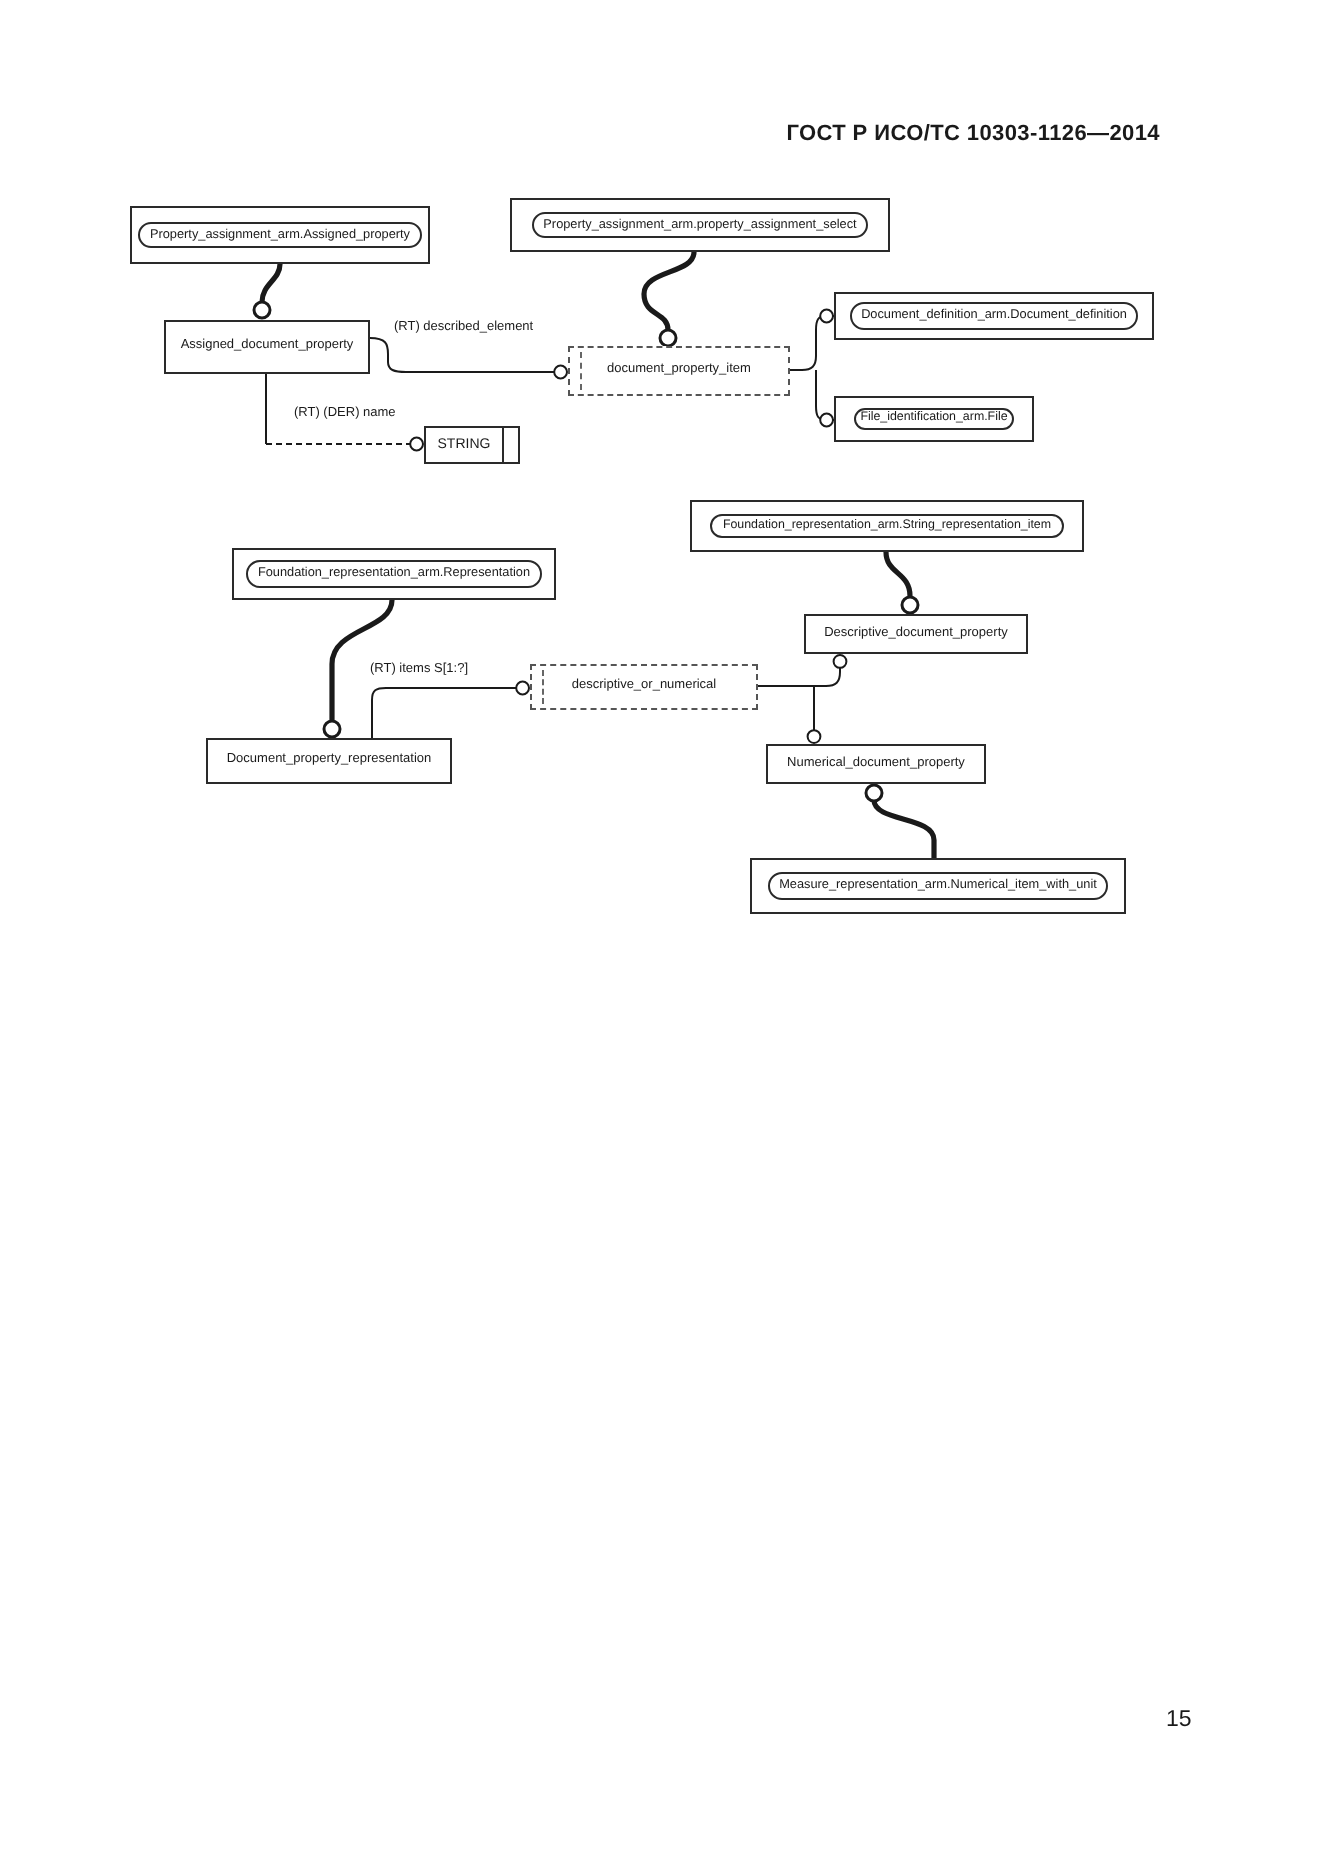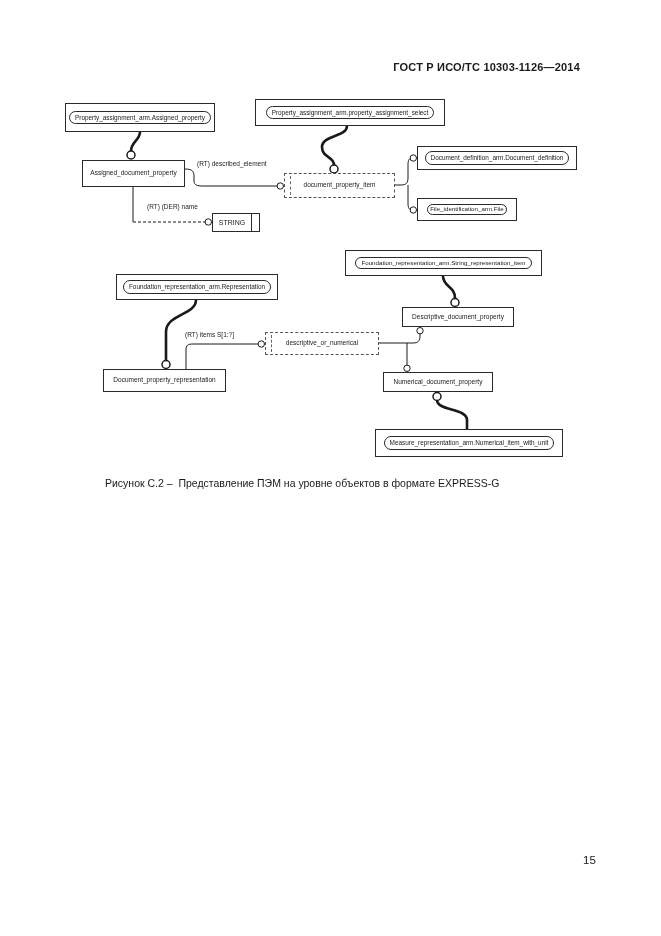--- a/index.html
+++ b/index.html
@@ -126,17 +126,16 @@
   <div class="node selectbox" style="left:265px;top:332px;width:114px;height:23px">descriptive_or_numerical</div>
 
   <div class="node simpletype" style="left:212px;top:213px;width:48px;height:19px">STRING</div>
 
   <div class="edge-label" style="left:197px;top:160px">(RT) described_element</div>
 
   <div class="edge-label" style="left:147px;top:203px">(RT) (DER) name</div>
 
   <div class="edge-label" style="left:185px;top:331px">(RT) items S[1:?]</div>
 
-  <div class="caption">Рисунок С.2 –  Представление ПЭМ на уровне объектов в формате EXPRESS-G</div>
 
   <div class="pageno">15</div>
 
 </div>
 
 </body></html>

